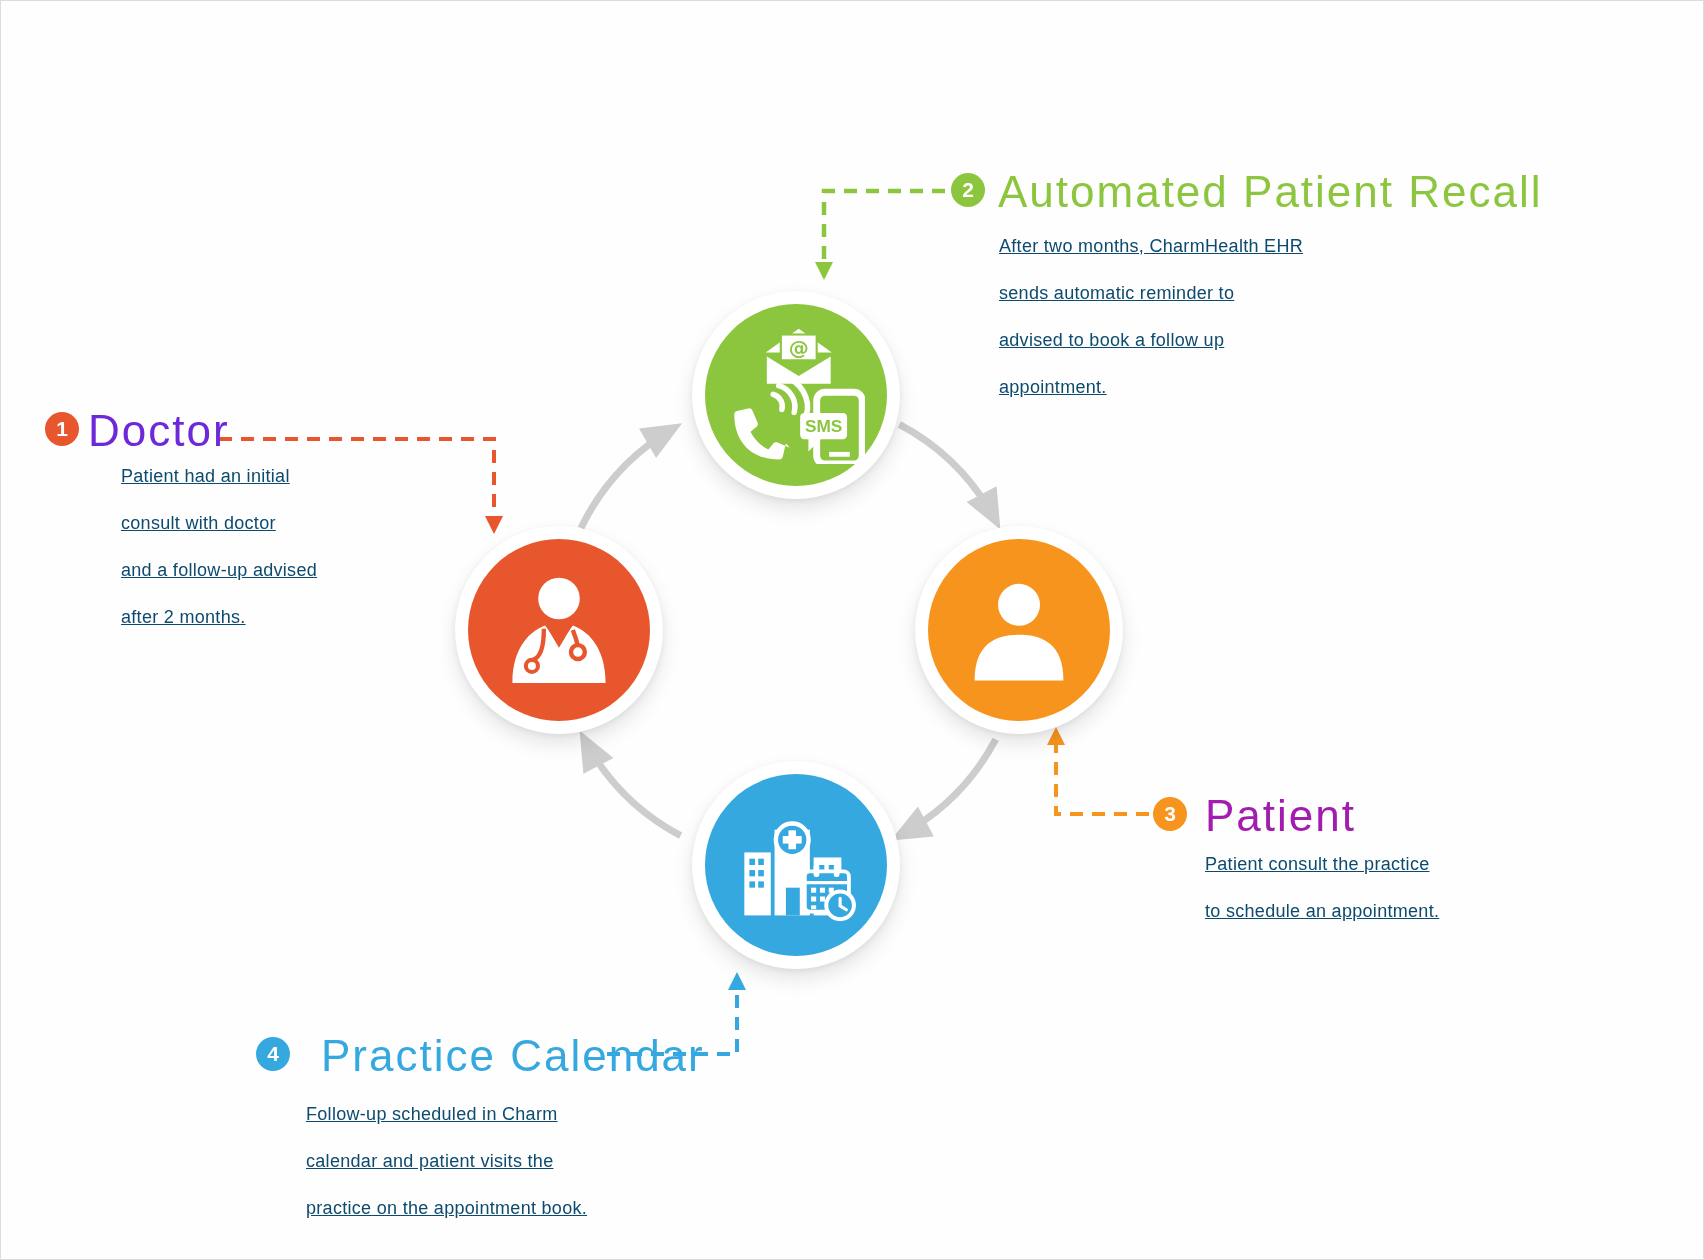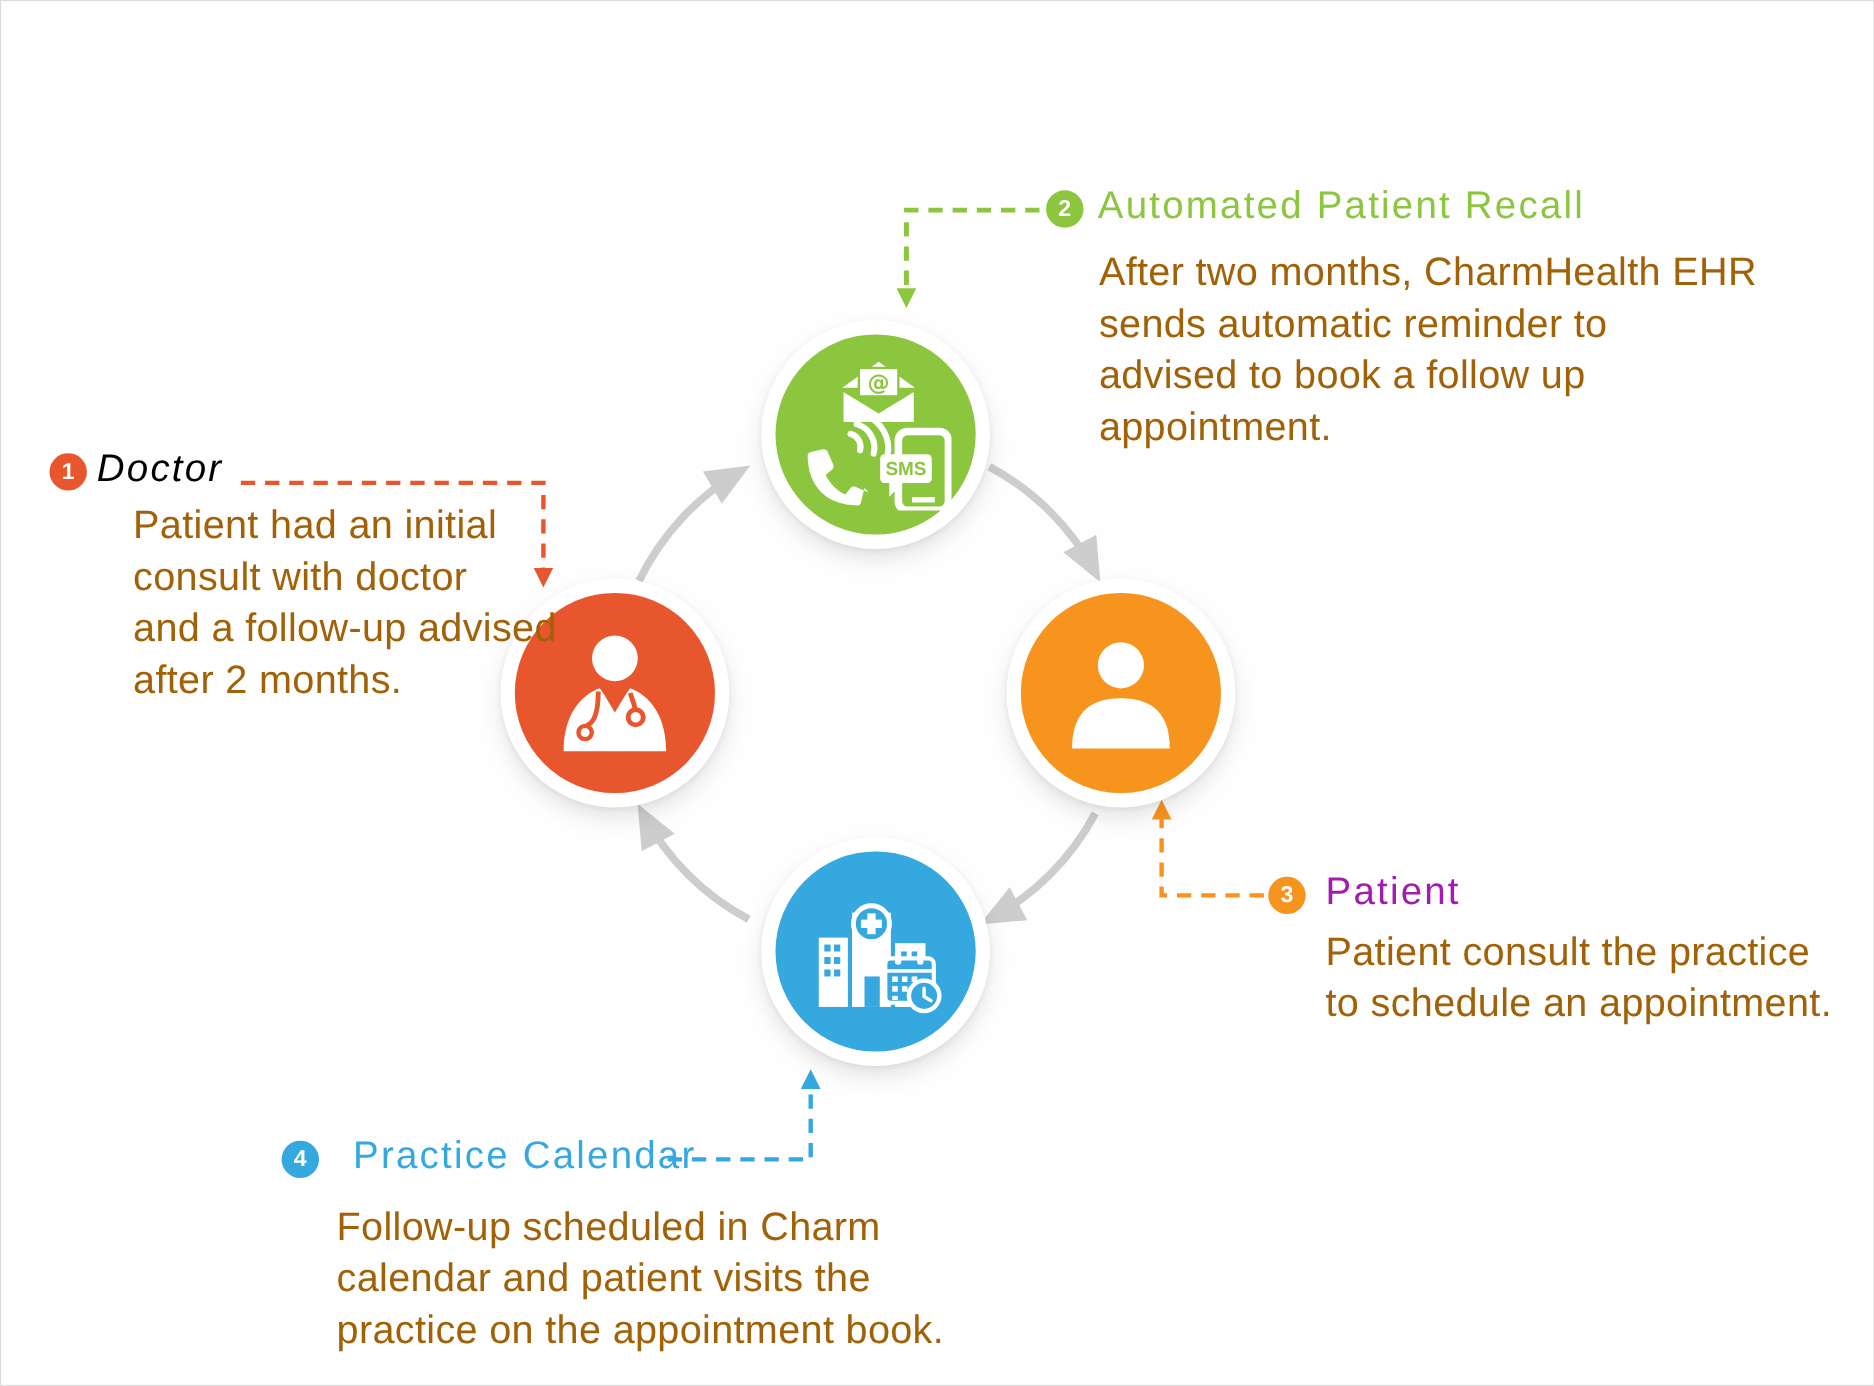--- a/index.html
+++ b/index.html
@@ -37,29 +37,29 @@
   .node-blue{left:691px;top:760px;}
 
   
   .step{position:absolute;}
   .badge{
     position:absolute;width:34px;height:34px;border-radius:50%;
     color:#ffffff;font-size:21px;font-weight:bold;
     display:flex;align-items:center;justify-content:center;
   }
   .step-title{
-    position:absolute;font-size:35px;letter-spacing:2px;white-space:nowrap;
-  }
-  .c-red{color:#000000;font-style:italic;}  .c-green{color:#8CC63F;}
+    position:absolute;font-size:44px;letter-spacing:2px;white-space:nowrap;
+  }
+  .c-red{color:#6d28d9;}  .c-green{color:#8CC63F;}
   .c-orange{color:#a21caf;} .c-blue{color:#35A8E0;}
 
   .body-lines{position:absolute;}
   .body-lines div{
-    font-size:36px;line-height:47px;white-space:nowrap;
-    letter-spacing:0.3px;color:#a16207;
+    font-size:18px;line-height:47px;white-space:nowrap;
+    letter-spacing:0.3px;color:#0c4a6e;text-decoration:underline;
   }
 
   
   #step1 .badge{left:44px;top:411px;background:#E8562D;}
   #step1 .step-title{left:87px;top:405px;}
   #step1 .body-lines{left:88px;top:452px;margin-left:32px;}
   
   #step2 .badge{left:950px;top:172px;background:#8CC63F;}
   #step2 .step-title{left:997px;top:166px;}
   #step2 .body-lines{left:998px;top:222px;}

